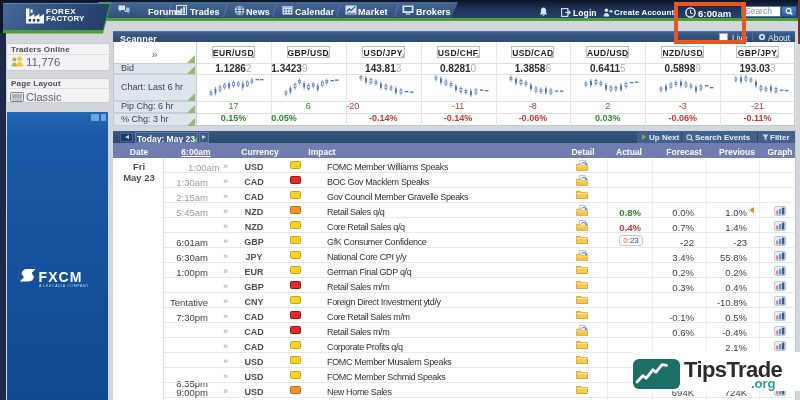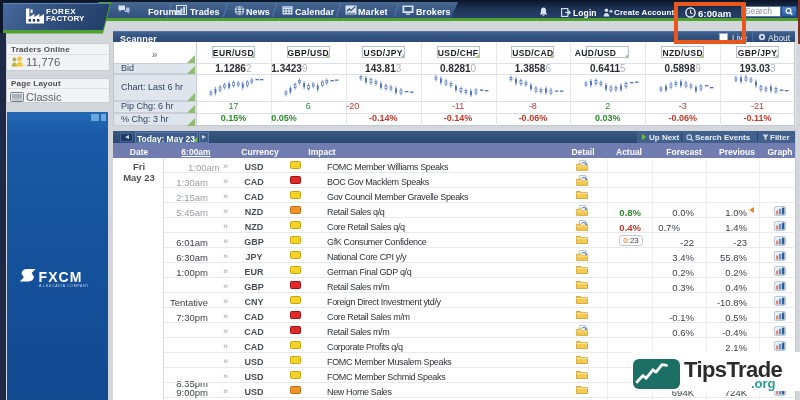--- a/index.html
+++ b/index.html
@@ -353,21 +353,21 @@
       <rect x="36.0" y="13.5" width="1.9" height="4.2" fill="#4a72bd"></rect>
       <line x1="41.9" y1="12.8" x2="41.9" y2="20.4" stroke="#4a72bd" stroke-width="0.7"></line>
       <rect x="41.0" y="15.0" width="1.9" height="3.2" fill="#fff" stroke="#4a72bd" stroke-width="0.7"></rect>
       <rect x="46.0" y="15.5" width="3.4" height="1.3" fill="#4a72bd"></rect>
       <rect x="51.0" y="15.5" width="3.4" height="1.3" fill="#4a72bd"></rect>
     </svg>
   </div>
 <div class="abs" style="left:495.9px;top:100.5px;width:74px;text-align:center;font-size:9px;color:#c0392b;">-8</div>
 <div class="abs" style="left:495.9px;top:113px;width:74px;text-align:center;font-size:9px;font-weight:bold;color:#c0392b;">-0.06%</div>
 <div class="abs" style="left:586.3px;top:46px;width:43px;height:12px;background:#fff;border:1px solid #b9bfc8;"></div>
-<div class="abs" style="left:574.8px;top:47.8px;width:66px;font-size:8.5px;font-weight:bold;color:#1c1e22;letter-spacing:0.4px;">AUD/USD</div>
+<div class="abs" style="left:574.8px;top:47.8px;width:66px;text-align:center;font-size:8.5px;font-weight:bold;color:#1c1e22;letter-spacing:0.4px;">AUD/USD</div>
 <div class="abs" style="left:624.3px;top:53.5px;width:0;height:0;border-left:4.5px solid transparent;border-bottom:4.5px solid #a3c98a;"></div>
 <div class="abs" style="left:570.8px;top:62.5px;width:74px;text-align:center;font-size:10px;font-weight:bold;color:#2a2d31;">0.6411<span style="color:#b0b4ba;font-weight:normal;">5</span></div>
 <div class="abs" style="left:583.8px;top:75px;">
     <svg width="58" height="22" viewBox="0 0 58 22" style="display:block">
       <line x1="1.9" y1="5.8" x2="1.9" y2="12.4" stroke="#4a72bd" stroke-width="0.7"></line>
       <rect x="1.0" y="8.0" width="1.9" height="2.2" fill="#fff" stroke="#4a72bd" stroke-width="0.7"></rect>
       <line x1="6.9" y1="3.8" x2="6.9" y2="12.4" stroke="#4a72bd" stroke-width="0.7"></line>
       <rect x="6.0" y="6.0" width="1.9" height="4.2" fill="#4a72bd"></rect>
       <line x1="11.9" y1="3.3" x2="11.9" y2="10.9" stroke="#4a72bd" stroke-width="0.7"></line>
       <rect x="11.0" y="5.5" width="1.9" height="3.2" fill="#fff" stroke="#4a72bd" stroke-width="0.7"></rect>
@@ -559,21 +559,21 @@
 <div class="abs" style="left:327px;top:221.5px;font-size:9px;letter-spacing:-0.35px;color:#2e3338;">Core Retail Sales q/q</div>
 <div class="abs" style="left:576px;top:220.0px;">
     <svg width="13" height="11" viewBox="0 0 13 11">
       <rect x="3.6" y="0.6" width="6.2" height="6" fill="#fff" stroke="#9aa5b4" stroke-width="0.7" transform="rotate(3 6.7 3.6)"></rect>
       <path d="M5.2 3.2 C7.4 1.2 9.8 1.8 10.4 3.8 L11.2 3 L11.4 5.6 L8.8 5.4 L9.6 4.6 C9 3 7.2 2.6 5.8 3.9 Z" fill="#4a7fd0"></path>
       <path d="M0.6 4.2h3.8l1 1.1h6.2v5.1h-11z" fill="#f5c84c" stroke="#c99a28" stroke-width="0.7"></path>
       <path d="M0.6 6.1h11" stroke="#fbe49e" stroke-width="0.9"></path>
     </svg>
   </div>
 <div class="abs" style="left:591px;top:221.5px;width:50px;text-align:right;font-size:9.5px;font-weight:bold;color:#c0392b;">0.4%</div>
-<div class="abs" style="left:644px;top:221.5px;width:50px;text-align:center;font-size:9.5px;color:#3a3f46;">0.7%</div>
+<div class="abs" style="left:644px;top:221.5px;width:50px;text-align:right;font-size:9.5px;color:#3a3f46;">0.7%</div>
 <div class="abs" style="left:697px;top:221.5px;width:50px;text-align:right;font-size:9.5px;color:#3a3f46;">1.4%</div>
 <div class="abs" style="left:774px;top:220.5px;">
     <svg width="12" height="10" viewBox="0 0 12 10">
       <rect x="0.5" y="0.5" width="11" height="9" rx="1.5" fill="#e9f0f8" stroke="#a8bcd4" stroke-width="0.8"></rect>
       <rect x="2" y="4.5" width="2.4" height="4" fill="#d98c7a"></rect>
       <rect x="5" y="2.8" width="2.4" height="5.7" fill="#6f95c4"></rect>
       <rect x="8" y="1.6" width="2.4" height="6.9" fill="#2f5d99"></rect>
     </svg>
   </div>
 <div class="abs" style="left:164px;top:247px;width:630px;height:1px;background:#e7e9ec;"></div>

